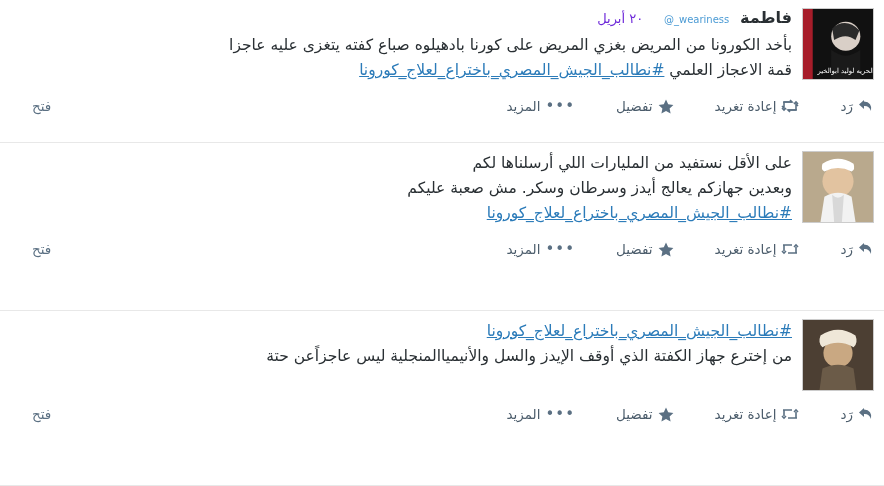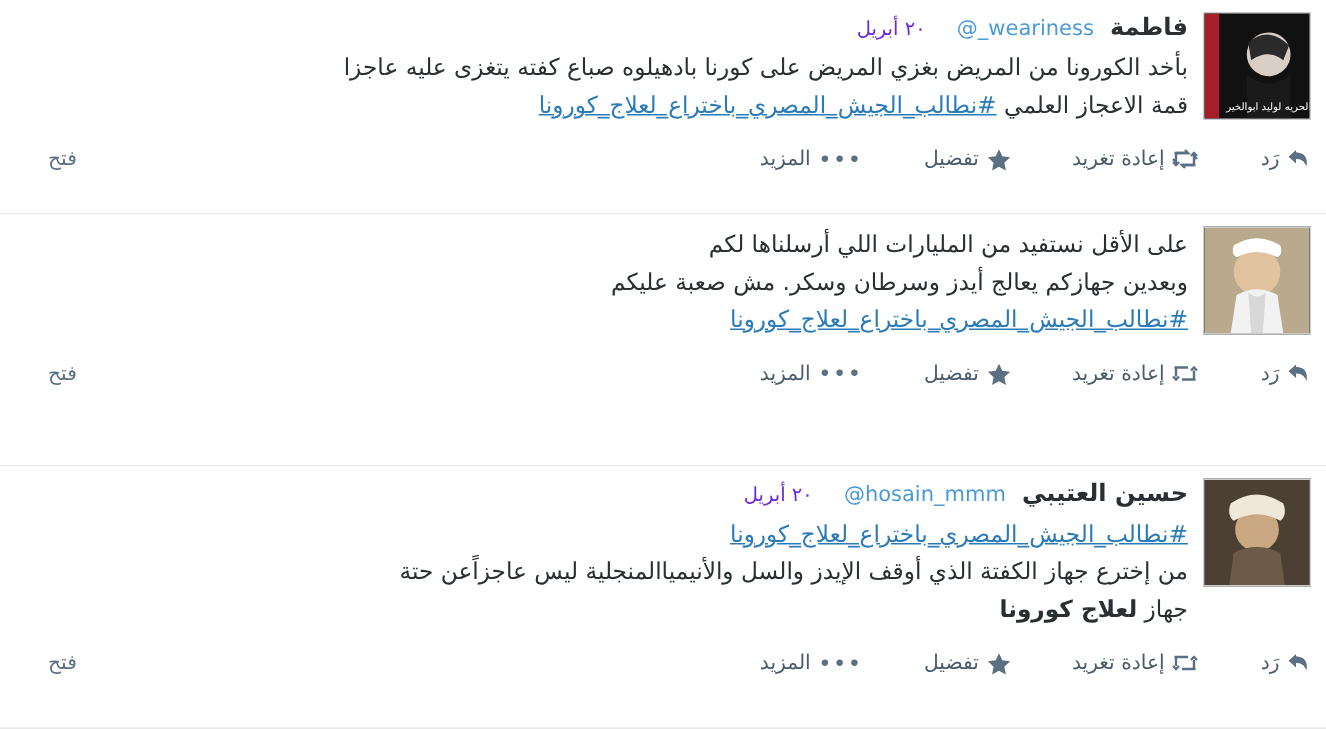--- a/index.html
+++ b/index.html
@@ -64,21 +64,21 @@
     overflow: hidden;
     direction: rtl;
   }
   .fullname {
     font-weight: bold;
     color: #292f33;
     font-size: 16px;
   }
   .username {
     color: #4a9ad4;
-    font-size: 14px;
+    font-size: 10px;
     margin-right: 6px;
     direction: ltr;
     unicode-bidi: embed;
     display: inline-block;
   }
   .timestamp {
     color: #6d28d9;
     font-size: 13px;
     margin-right: 16px;
     direction: rtl;
@@ -261,34 +261,26 @@
     <div class="tweet-body">
       <div class="avatar">
         <svg class="av-svg" viewBox="0 0 72 72" xmlns="http://www.w3.org/2000/svg">
           <rect width="72" height="72" fill="#4c3f33"></rect>
           <circle cx="36" cy="34" r="15" fill="#c9a882"></circle>
           <path d="M18 16 q18 -12 36 0 q3 8 -2 12 q-16 -9 -32 0 q-5 -4 -2 -12 z" fill="#efe7d8"></path>
           <path d="M20 50 q16 -8 32 0 l3 22 l-38 0 z" fill="#6b5b48"></path>
         </svg>
       </div>
       <div class="content">
-        <div class="head-line">
-          <span class="fullname">حسين العتيبي</span>
-          <span class="username">@hosain_mmm</span>
-          <span class="timestamp">٢٠ أبريل</span>
-        </div>
         <div class="tweet-text">
           <span class="tline">
             <span class="hashtag">#نطالب_الجيش_المصري_باختراع_لعلاج_كورونا</span>
           </span>
           <span class="tline">
             <span>من إخترع جهاز الكفتة الذي أوقف الإيدز والسل والأنيمياالمنجلية ليس عاجزاًعن حتة</span>
-          </span>
-          <span class="tline">
-            <span>جهاز </span><b>لعلاج كورونا</b>
           </span>
         </div>
       </div>
     </div>
     <div class="actions">
       <span class="act">
         <svg width="16" height="14" viewBox="0 0 16 14">
             <path d="M6 1 L1 5.5 L6 10 L6 7 q5 -0.5 7 5 q1.5 -9 -7 -9.5 z" fill="#5b7083"></path>
           </svg>
         <span class="lbl">رَد</span>

